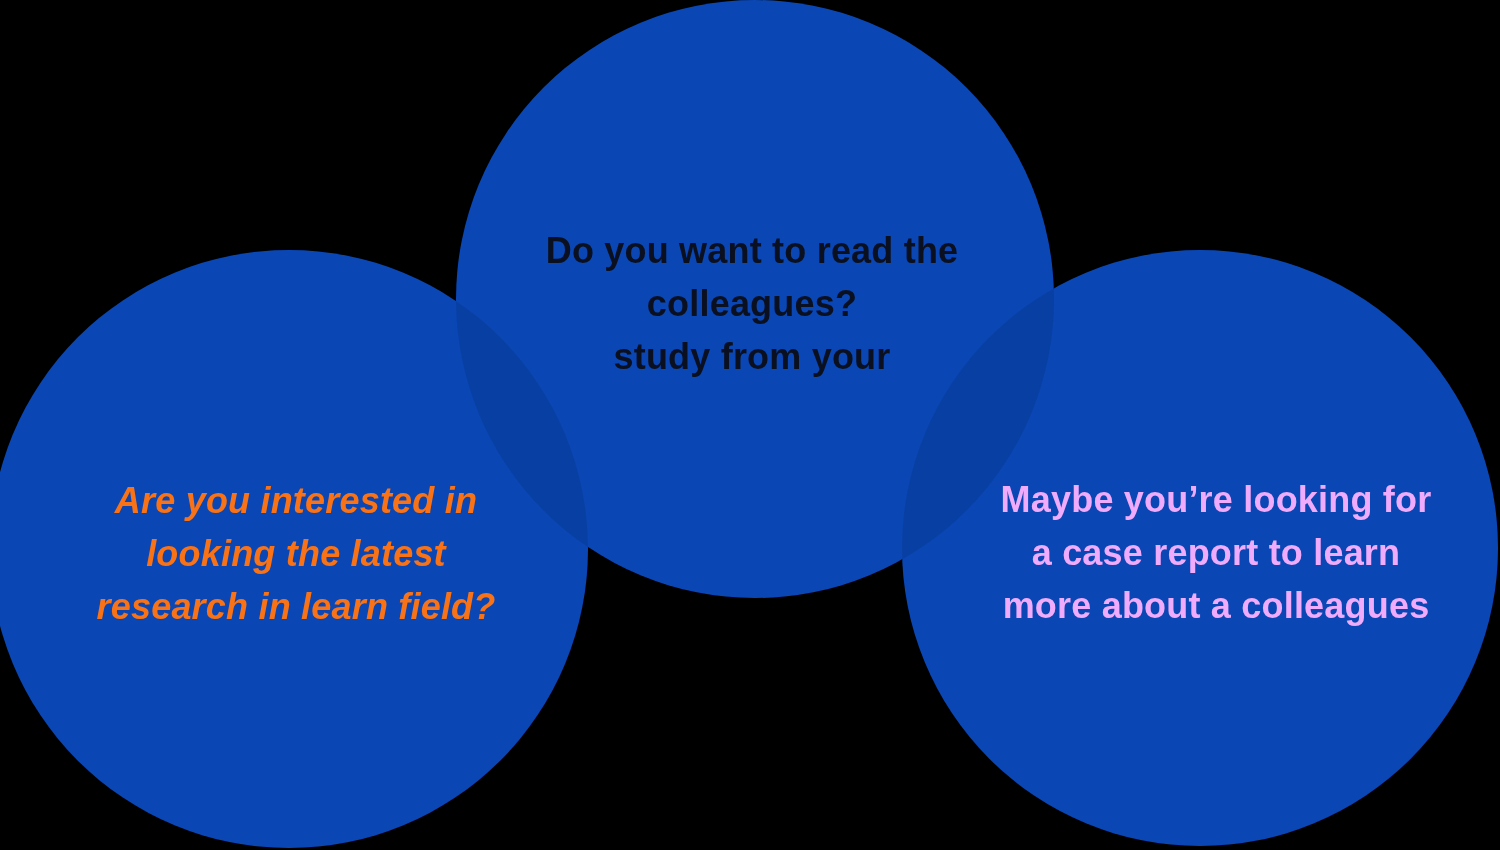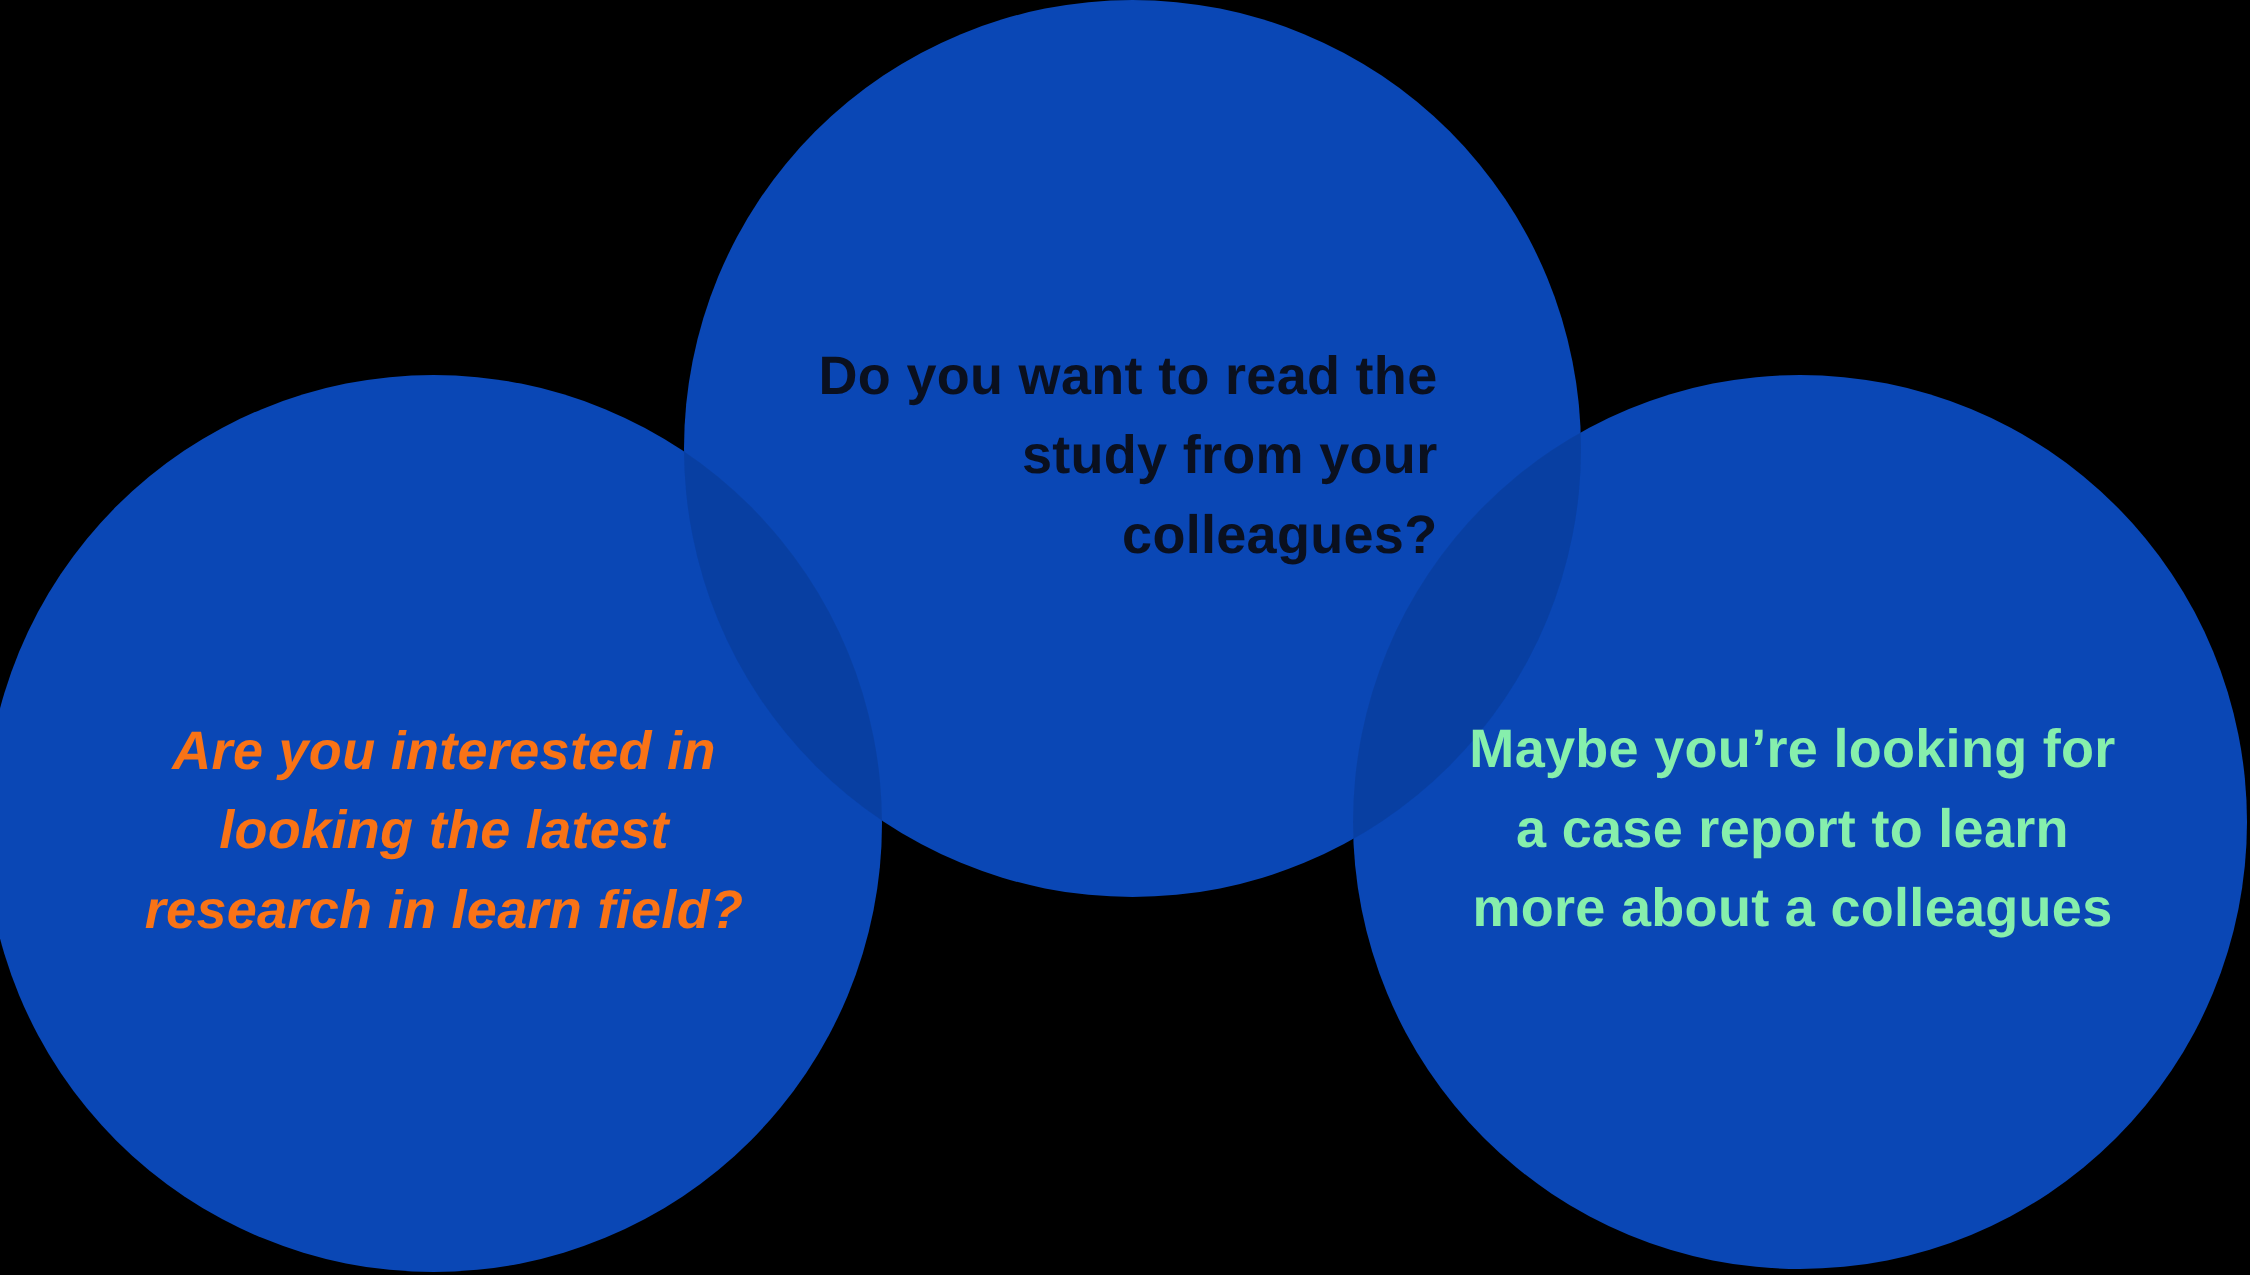--- a/index.html
+++ b/index.html
@@ -64,25 +64,25 @@
       <circle cx="755" cy="299" r="299" fill="#000000" opacity="0.10"></circle>
     </g>
   </svg>
 
   <div class="q q-left" style="color: #f97316; font-style: italic;">
     <div class="line">Are you interested in</div>
     <div class="line">looking the latest</div>
     <div class="line">research in learn field?</div>
   </div>
 
-  <div class="q q-center" style="color: rgb(10, 16, 31); text-align: right;">
+  <div class="q q-center" style="color: rgb(10, 16, 31);">
     <div class="line">Do you want to read the</div>
+    <div class="line">colleagues?</div>
     <div class="line">study from your</div>
-    <div class="line">colleagues?</div>
   </div>
 
-  <div class="q q-right" style="color: #86efac;">
+  <div class="q q-right" style="color: #f0abfc; margin-left: 21px;">
     <div class="line">Maybe you’re looking for</div>
     <div class="line">a case report to learn</div>
     <div class="line">more about a colleagues</div>
   </div>
 
 </div>
 
 </body></html>

